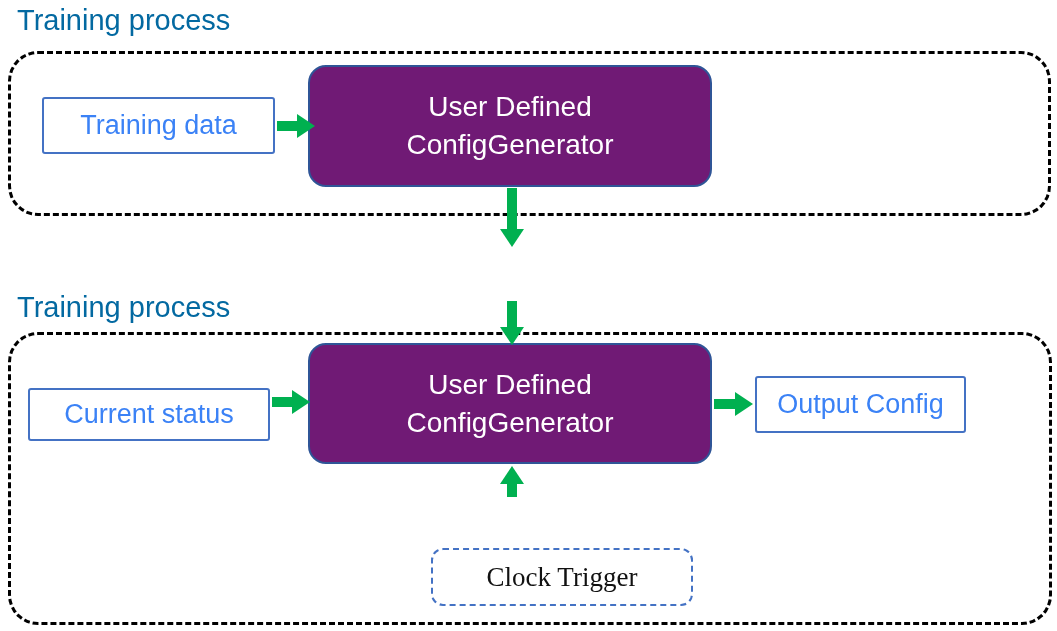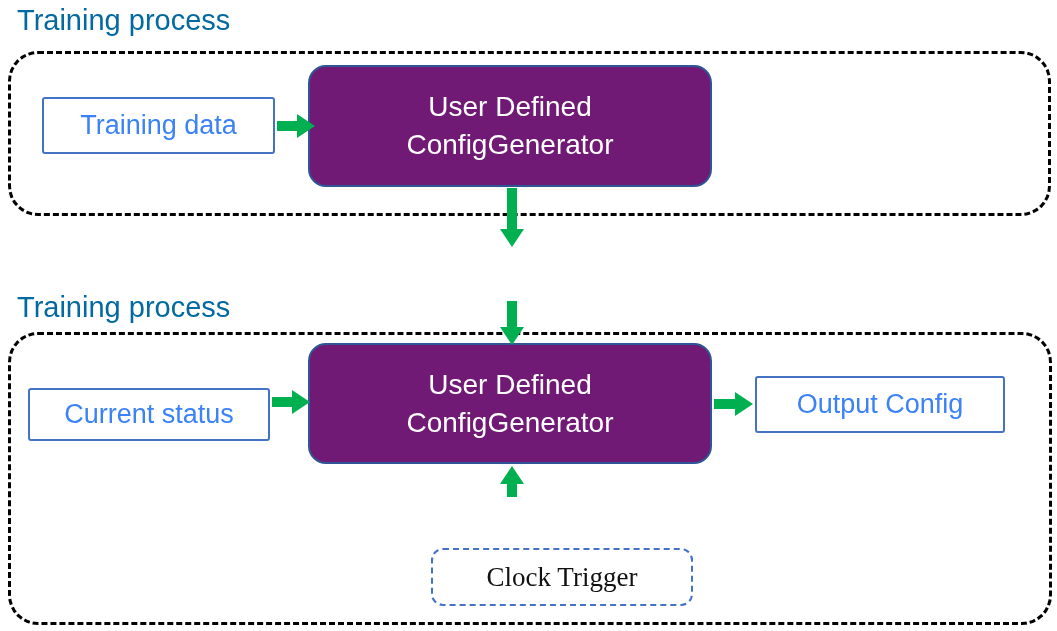--- a/index.html
+++ b/index.html
@@ -98,21 +98,21 @@
 
   <div class="io-box" style="left:28px; top:388px; width:242px; height:53px;">
     <span>Current status</span>
   </div>
 
   <div class="gen-box" style="left:308px; top:343px; width:404px; height:121px;">
     <div>User Defined</div>
     <div>ConfigGenerator</div>
   </div>
 
-  <div class="io-box" style="left:755px; top:376px; width:250px; height:57px;">
+  <div class="io-box" style="left:755px; top:376px; width:211px; height:57px;">
     <span>Output Config</span>
   </div>
 
 
   <div class="trigger-box" style="left:431px; top:548px; width:262px; height:58px;font-family:Liberation Serif, serif;">
     <span>Clock Trigger</span>
   </div>
 
   <svg class="arrows" width="1057" height="631" viewBox="0 0 1057 631">
     <g>

